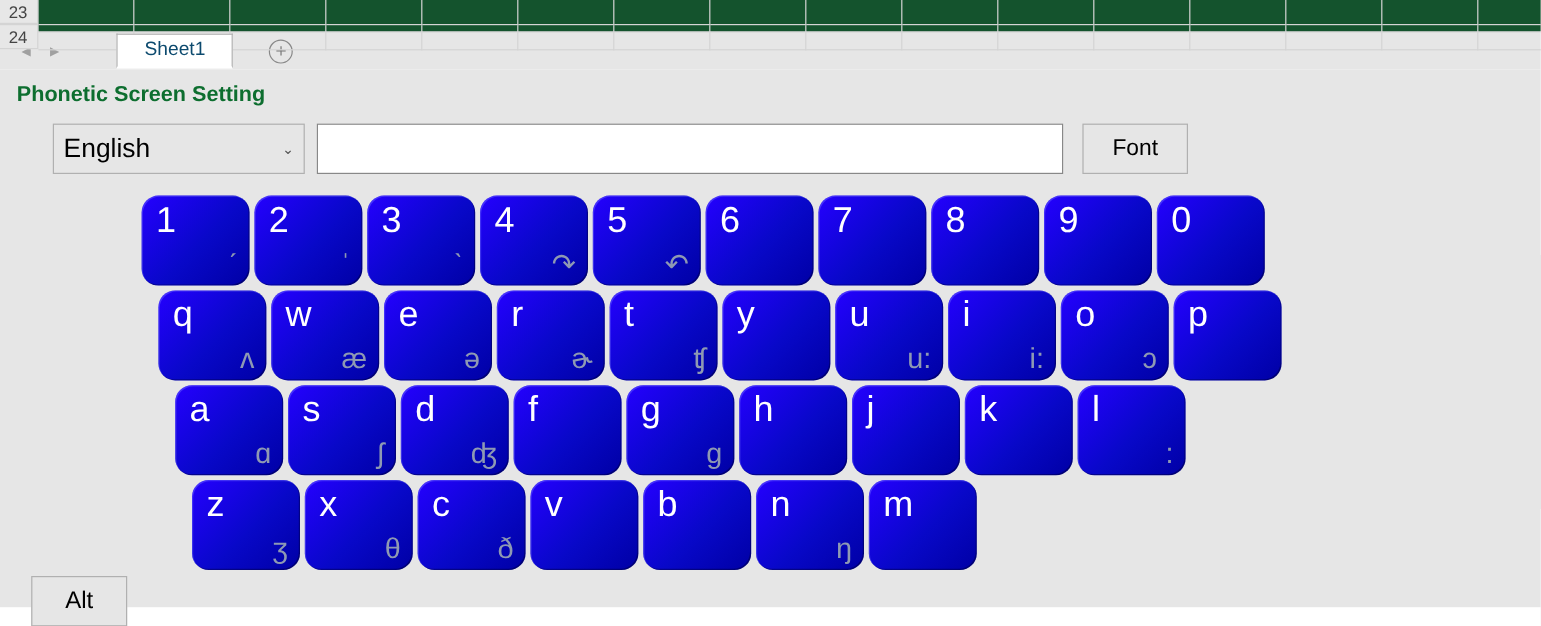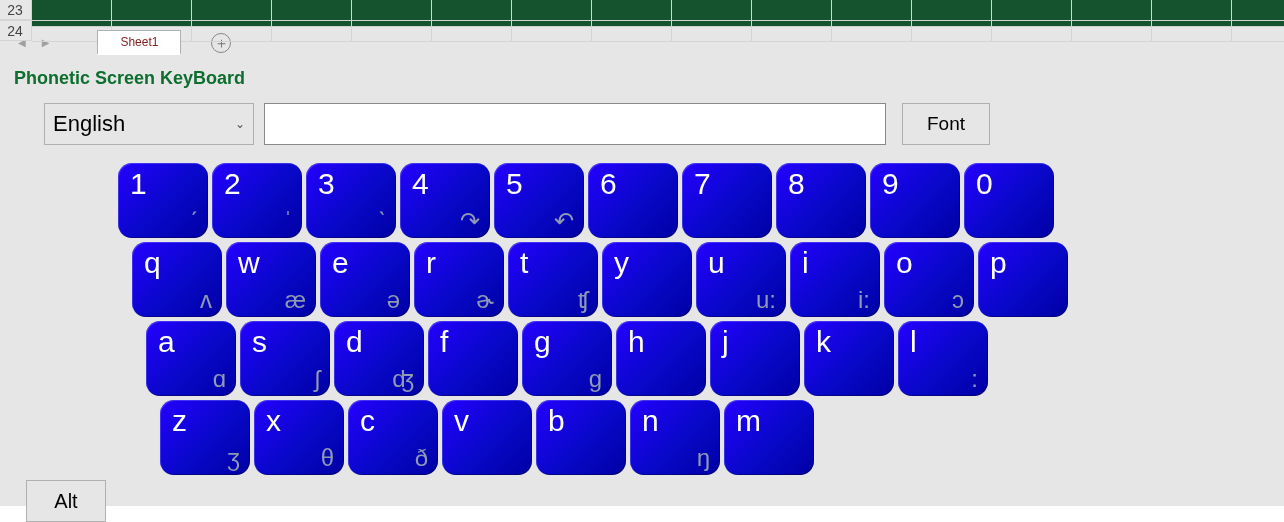--- a/index.html
+++ b/index.html
@@ -54,22 +54,22 @@
       font-size: 10px;
       padding: 0 8px;
       cursor: default;
     }
     .tab {
       background: #fff;
       border: 1px solid #b0b0b0;
       border-bottom: none;
       padding: 4px 22px;
       margin: 0 6px 0 40px;
-      font-size: 12px;
-      color: #7f1d1d;
+      font-size: 16px;
+      color: #0c4a6e;
       position: relative;
     }
     .tab.active { border-bottom: 2px solid #fff; }
     .tab-plus {
       width: 20px;
       height: 20px;
       border: 1.5px solid #888;
       border-radius: 50%;
       display: flex;
       align-items: center;
@@ -227,21 +227,21 @@
 <div class="tab-bar">
   <span class="nav-triangle">◀</span>
   <span class="nav-triangle">▶</span>
   <div class="tab active">Sheet1</div>
   <div class="tab-plus">
     <span>＋</span>
   </div>
 </div>
 
 <div class="panel">
-  <div class="panel-title">Phonetic Screen KeyBoard</div>
+  <div class="panel-title">Phonetic Screen Setting</div>
 
   <div class="controls-row">
     <div class="lang-select">
       <span>English</span>
       <span class="chev">⌄</span>
     </div>
     <input type="text" class="text-input" value="" style="">
     <button class="btn">Font</button>
   </div>
 

